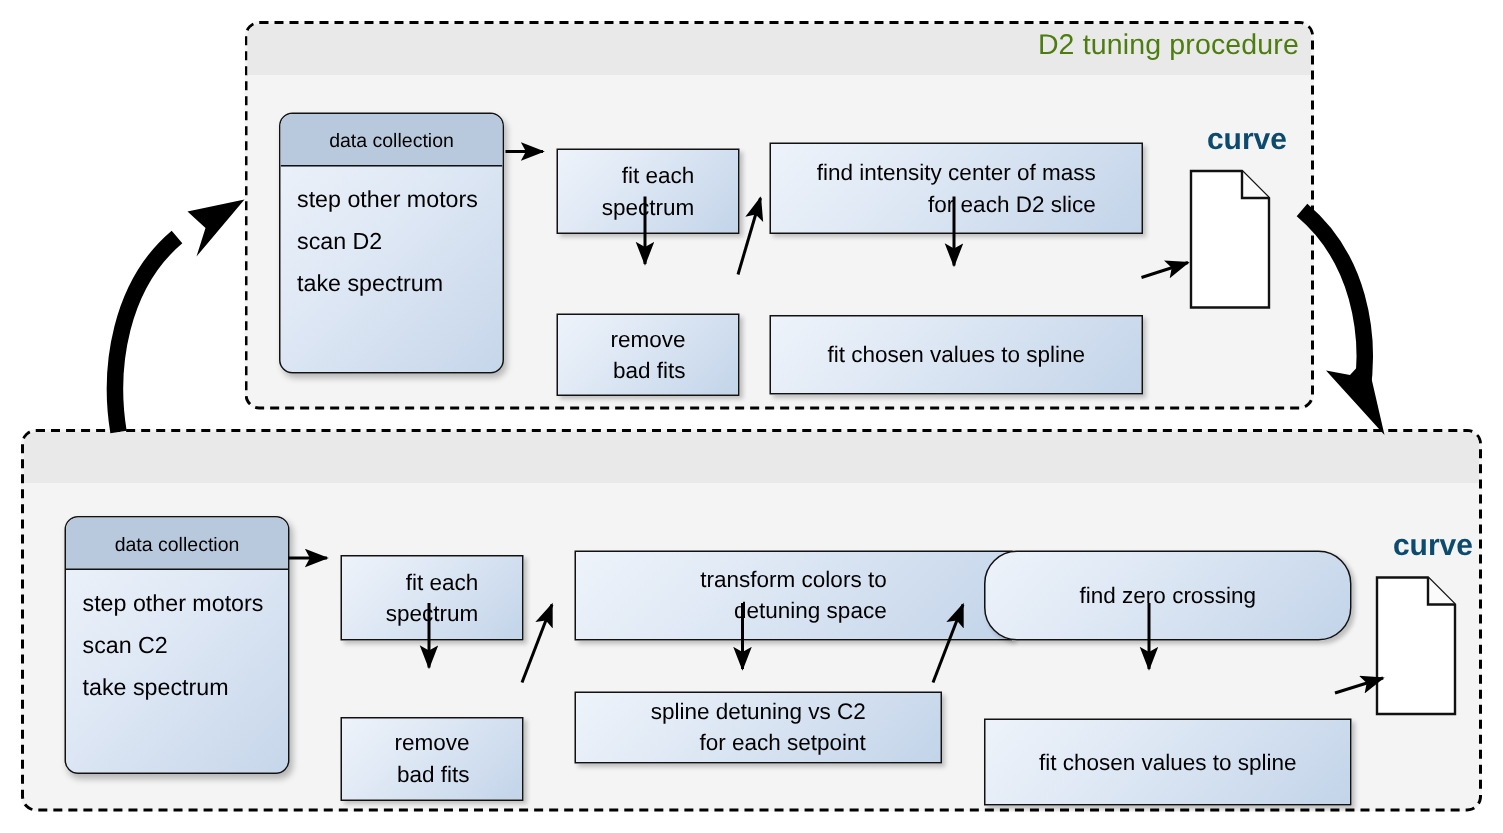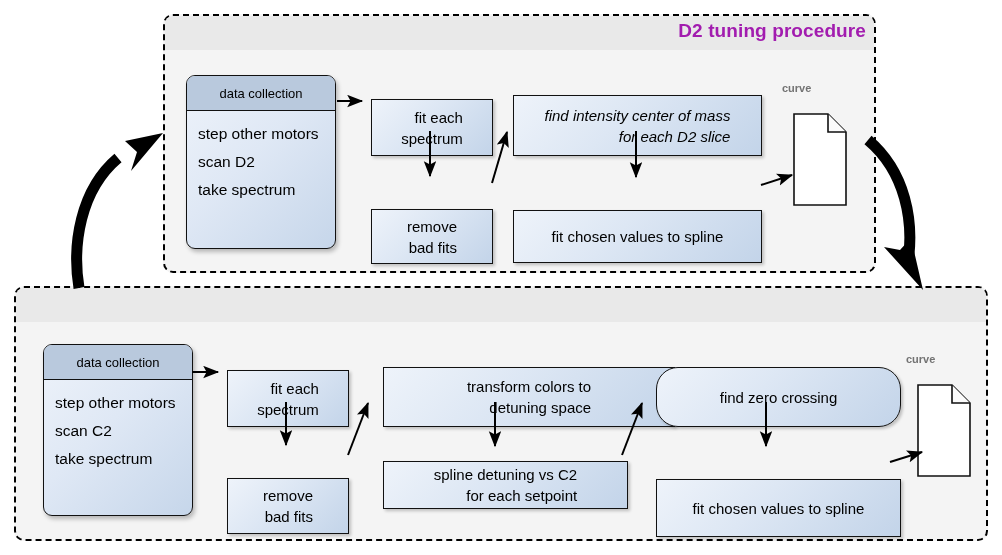--- a/index.html
+++ b/index.html
@@ -35,24 +35,23 @@
     background: #e9e9e9;
     border-top-left-radius: 8px;
     border-top-right-radius: 8px;
     box-sizing: border-box;
   }
   .panel-title {
     position: absolute;
     right: 8px;
     top: 4px;
     font-size: 19px;
-    color: #a21caf;
+    color: #4d7c0f;
     white-space: nowrap;
     letter-spacing: 0.1px;
-    font-weight: bold;
   }
 
   
   .node {
     position: absolute;
     box-sizing: border-box;
     border: 1.5px solid #111111;
     background: linear-gradient(135deg, #eef3fa 0%, #dde7f4 42%, #c3d4e9 100%);
     color: #000000;
     font-size: 15px;
@@ -95,24 +94,24 @@
     white-space: pre-line;
   }
 
   
   .doc-wrap { position: absolute; }
   .doc-label {
     position: absolute;
     left: 0;
     top: 0;
     width: 100%;
-    text-align: left;
-    font-size: 11px;
+    text-align: right;
+    font-size: 20px;
     font-weight: bold;
-    color: #737373;
+    color: #0c4a6e;
   }
   .doc-shape { position: absolute; left: 0; }
 
   
   #arrows {
     position: absolute;
     left: 0;
     top: 0;
     width: 1002px;
     height: 555px;
@@ -134,21 +133,21 @@
 scan D2
 take spectrum</div>
     </div>
 
     <div class="node" style="left:206px; top:59px; width:122px; height:57px;">fit each
 spectrum</div>
 
     <div class="node" style="left:206px; top:169px; width:122px; height:55px;">remove
 bad fits</div>
 
-    <div class="node" style="left:348px; top:55px; width:249px; height:61px;font-style:italic;">find intensity center of mass
+    <div class="node" style="left:348px; top:55px; width:249px; height:61px;">find intensity center of mass
 for each D2 slice</div>
 
     <div class="node" style="left:348px; top:170px; width:249px; height:53px;">fit chosen values to spline</div>
 
     <div class="doc-wrap" style="left:617px; top:66px; width:76px; height:130px;">
       <div class="doc-label">curve</div>
       <div class="doc-shape" style="top:25px;">
         <svg width="76" height="100" viewBox="0 0 76 100">
           <g transform="translate(10,3)">
             <path d="M2,4 L36,4 L54,22 L54,95 L2,95 Z" fill="#ffffff" stroke="#111111" stroke-width="1.6" stroke-linejoin="miter"></path>

